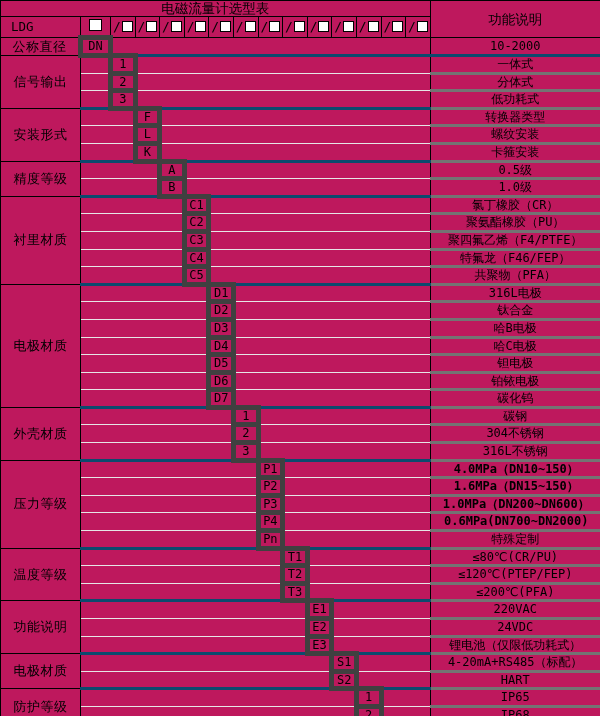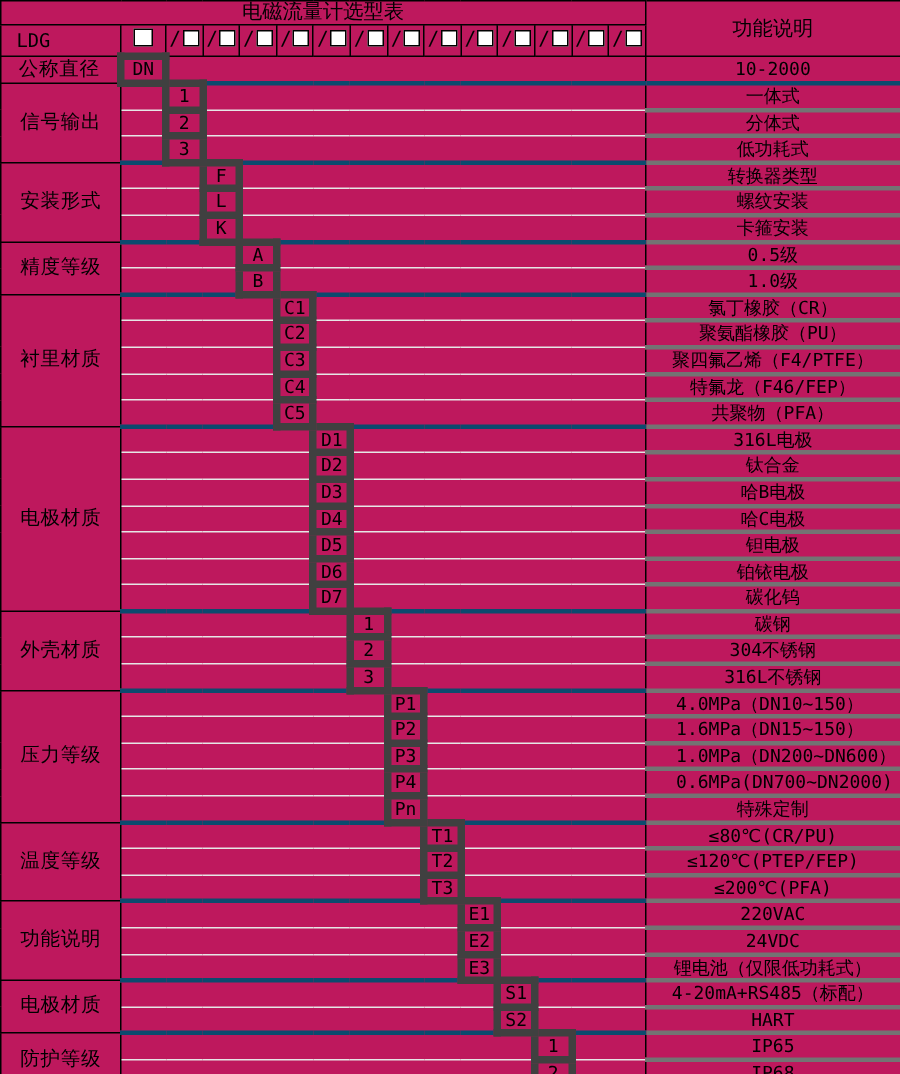--- a/index.html
+++ b/index.html
@@ -16,21 +16,21 @@
   td.title{border-bottom:1px solid #000;font-size:13.5px;}
   td.funchead{border-left:1px solid #000;border-bottom:1px solid #000;font-size:13.5px;margin-top:40px;}
   td.ldg{border:1px solid #000;text-align:left;padding-left:10px;font-size:12.5px;}
   td.bx{border:1px solid #000;}
   td.slot{border:1px solid #000;}
   td.cat{border:1px solid #000;font-size:13px;letter-spacing:0.5px;}
   td.code{border:5px solid #404040;}
   td.empty{border-bottom:1px solid #e6e6e6;}
   td.func{border-left:1px solid #000;border-bottom:3px solid #737373;}
   td.gb{border-bottom:3px solid #0c4a6e;}
-  td.left{text-align:left;padding-left:20px;}
+  td.left{text-align:center;padding-left:2px;font-weight:bold;}
   .box{display:inline-block;width:9px;height:9px;border:1px solid #000;
        vertical-align:-1px;background:#fff;}
   .box-lg{width:11px;height:10px;}
   .slash{font-size:13px;margin-right:1px;}
 </style>
 </head>
 <body>
 
 <div id="wrap">
   <table>

